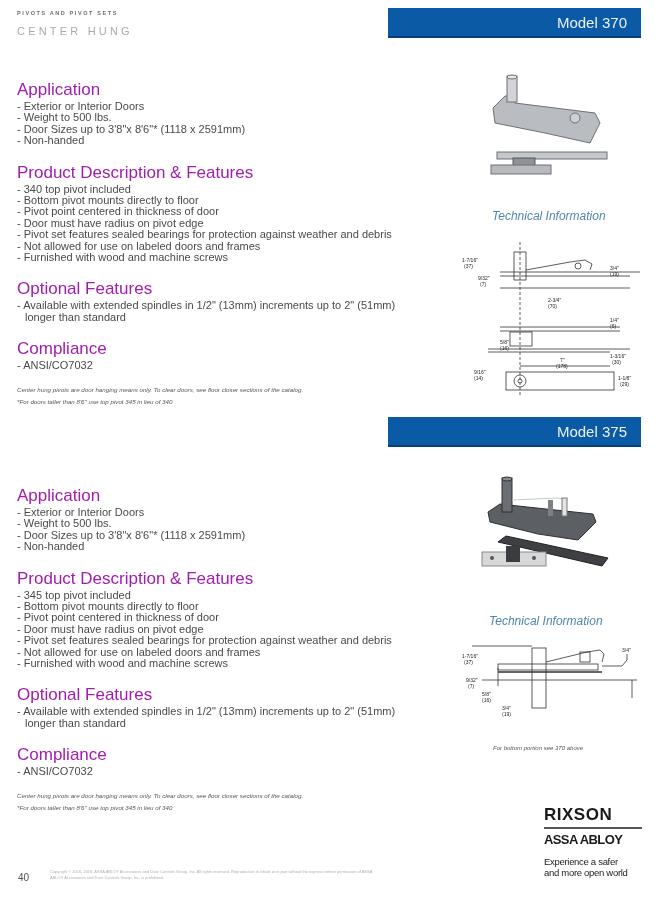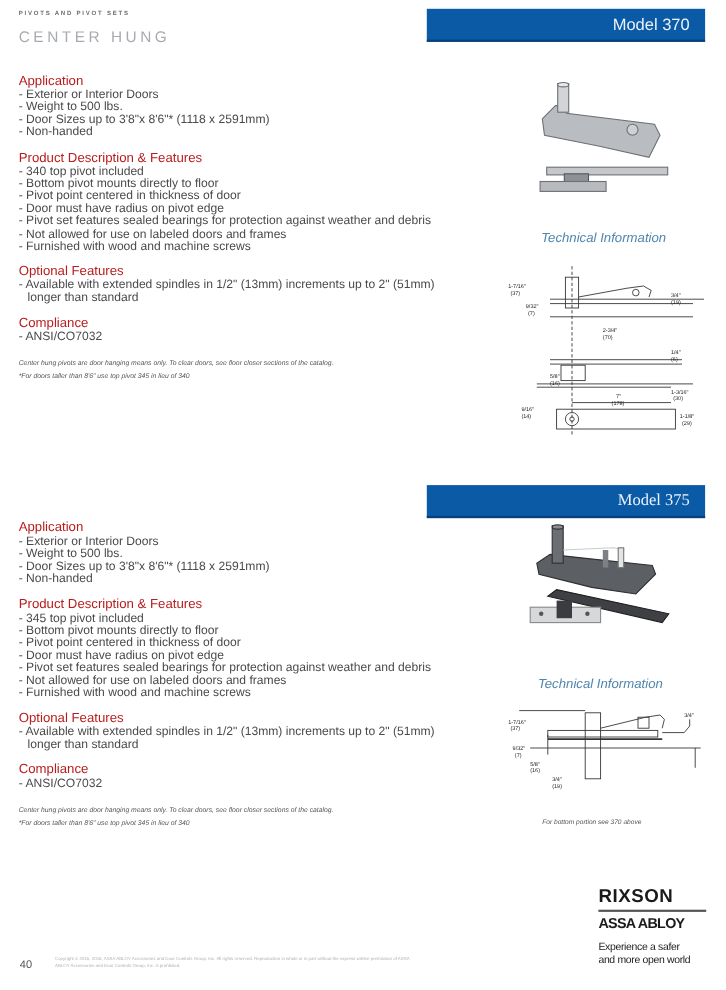--- a/index.html
+++ b/index.html
@@ -1,26 +1,26 @@
 <!DOCTYPE html>
 <html><head>
 <meta charset="utf-8">
 <style>
   html, body { margin:0; padding:0; background:#ffffff; }
   body { width:660px; height:900px; position:relative; overflow:hidden;
          font-family:"Liberation Sans", sans-serif; color:#333; }
   .kicker { position:absolute; left:17px; top:10px; font-size:5.5px; letter-spacing:1.6px;
             color:#6a6f74; font-weight:bold; text-transform:uppercase; }
-  .category { position:absolute; left:17px; top:25px; font-size:14px; letter-spacing:3.2px;
+  .category { position:absolute; left:17px; top:25px; font-size:11px; letter-spacing:3.2px;
               color:#a7abb0; text-transform:uppercase; }
   .model-bar { position:absolute; left:388px; width:253px; height:30px; background:#0b5aa6;
                border-bottom:2px solid #083f78; box-sizing:border-box; }
   .model-bar span { position:absolute; right:14px; top:6px; color:#eaf2fb; font-size:15px; }
   .section { position:absolute; left:17px; width:400px; }
-  .h { color:#b91c1c; font-size:12px; margin:2px 0 1px 0; font-weight:normal; }
+  .h { color:#a21caf; font-size:17px; margin:16px 0 1px 0; font-weight:normal; }
   .list { margin:0 0 9px 0; padding:0; list-style:none; }
   .list li { font-size:11px; line-height:11.4px; color:#4a4a4a; padding-left:8px; text-indent:-8px; }
   .list li::before { content:"- "; }
   .note { font-size:6.2px; font-style:italic; color:#555; line-height:12px; }
   .tech-title { position:absolute; color:#4f86ad; font-size:12px;font-style:italic; }
   .figure { position:absolute; }
   .bottom-note { position:absolute; left:493px; top:745px; font-size:6px; font-style:italic; color:#555; }
   .brand { position:absolute; left:544px; top:796px; width:100px;margin-top:10px; }
   .rixson { font-size:17px; font-weight:bold; letter-spacing:0.5px; color:#1a1a1a; line-height:18px; }
   .brand-line { height:2px; background:#555; margin:3px 0 3px 0; width:98px; }
@@ -119,21 +119,21 @@
         <text x="152" y="132">(30)</text>
       <text x="100" y="130">7"</text>
         <text x="96" y="136">(178)</text>
       <text x="14" y="142">9/16"</text>
         <text x="14" y="148">(14)</text>
       <text x="158" y="148">1-1/8"</text>
         <text x="160" y="154">(29)</text>
     </g>
   </svg>
 
-  <div class="model-bar" style="top:441px;font-family:Liberation Serif, serif;">
+  <div class="model-bar" style="top:417px;">
     <span>Model 375</span>
   </div>
 
   <div class="section" style="top:470px;">
     <div class="h">Application</div>
     <ul class="list">
       <li>Exterior or Interior Doors</li>
       <li>Weight to 500 lbs.</li>
       <li>Door Sizes up to 3'8"x 8'6"* (1118 x 2591mm)</li>
       <li>Non-handed</li>

